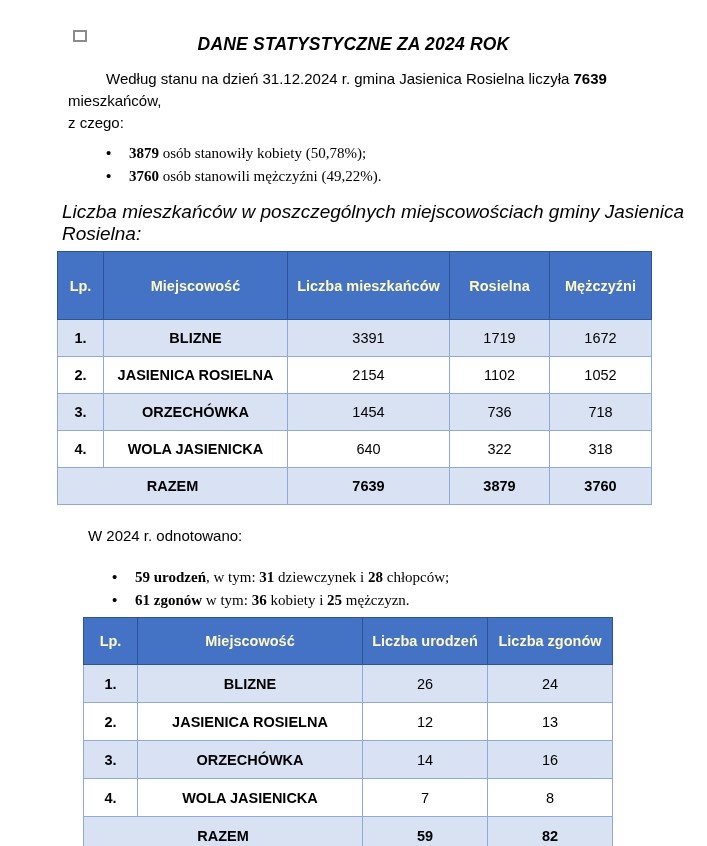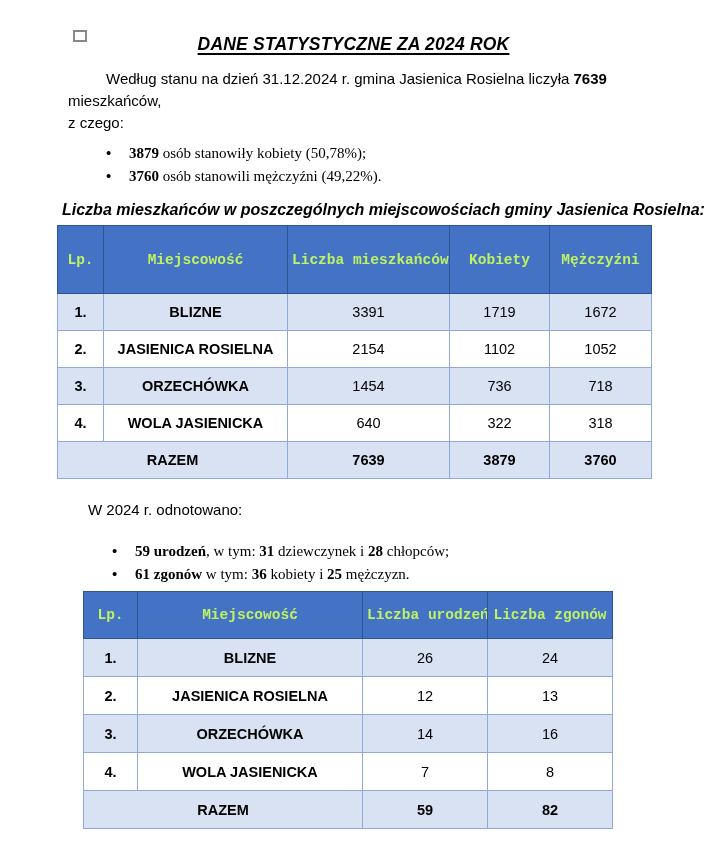--- a/index.html
+++ b/index.html
@@ -21,21 +21,20 @@
   .anchor-marker{
     position:absolute;left:73px;top:-4px;width:14px;height:12px;
     border:2px solid var(--marker-border);background:#fff;
   }
 
   .doc-title{
     margin:34px 0 0 0;text-align:center;
     font-size:17.5px;font-weight:bold;font-style:italic;letter-spacing:.2px;
   }
   .doc-title span{
-    text-decoration:underline;
     text-decoration-thickness:2px;
     text-underline-offset:3px;
   }
 
   .para{font-size:15px;line-height:22px;}
   .para-intro{margin:13px 64px 0 68px;}
   .para-intro .indent{display:inline-block;width:38px;}
   .para-mid{margin:20px 64px 0 88px;}
 
   ul.bullets{
@@ -46,35 +45,34 @@
   ul.bullets li::before{
     content:"\2022";position:absolute;left:0;top:0;
     font-size:15px;font-weight:bold;
   }
   ul.bullets-2{margin-top:20px;padding-left:112px;}
 
   .b{font-weight:bold;}
 
   .table-caption{
     margin:14px 0 0 62px;
-    font-size:16px;font-weight:bold;font-style:italic;
+    font-size:19px;font-weight:normal;font-style:italic;
   }
 
   table.stat{
     border-collapse:collapse;table-layout:fixed;
     font-size:14.5px;text-align:center;
   }
   table.stat th,table.stat td{
     text-align:center;vertical-align:middle;padding:2px 4px;
     overflow:hidden;white-space:nowrap;
   }
   table.stat th{
-    background:var(--header-bg);color:#bef264;font-weight:bold;
+    background:var(--header-bg);color:#fef9c3;font-weight:bold;
     border:1px solid var(--header-border);
-    font-family:Liberation Mono, monospace;
   }
   table.stat td{border:1px solid var(--cell-border);background:#ffffff;}
   table.stat tr.shaded td{background:var(--row-shaded);}
   table.stat td.b{font-weight:bold;}
 
   #table1{margin:6px 0 0 57px;width:594px;}
   #table1 th{height:68px;}
   #table1 td{height:37px;}
   #table1 col:nth-child(1){width:46px;}
   #table1 col:nth-child(2){width:184px;}
@@ -114,21 +112,21 @@
         <col>
         <col>
         <col>
         <col>
       </colgroup>
       <thead>
         <tr>
           <th>Lp.</th>
           <th>Miejscowość</th>
           <th>Liczba mieszkańców</th>
-          <th>Kobiety</th>
+          <th>Rosielna</th>
           <th>Mężczyźni</th>
         </tr>
       </thead>
       <tbody>
         <tr class="shaded">
           <td class="b">1.</td>
           <td class="b">BLIZNE</td>
           <td>3391</td>
           <td>1719</td>
           <td>1672</td>

